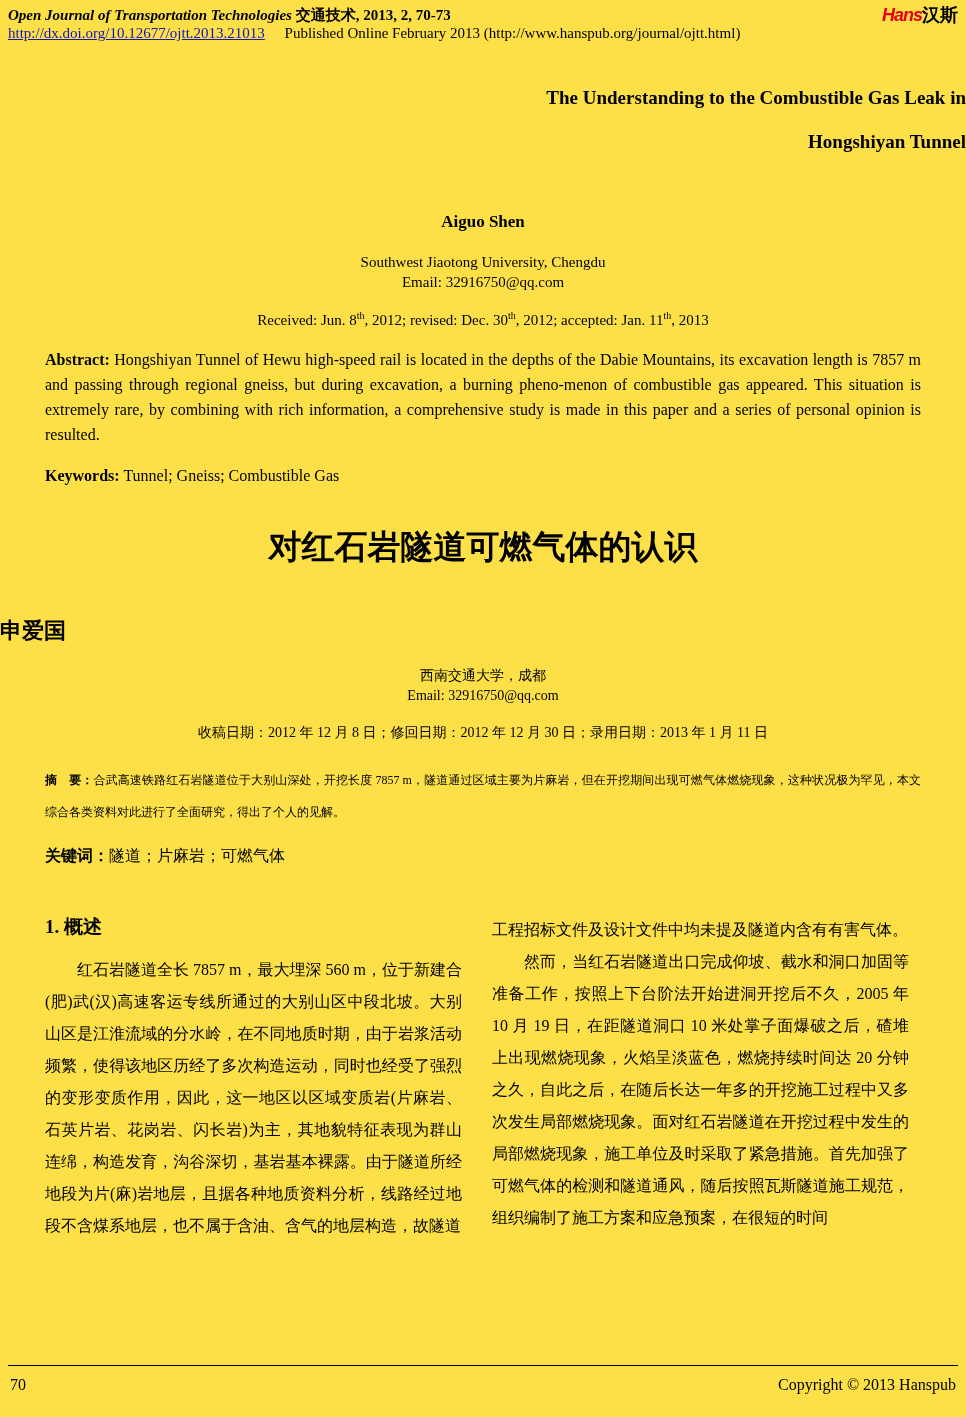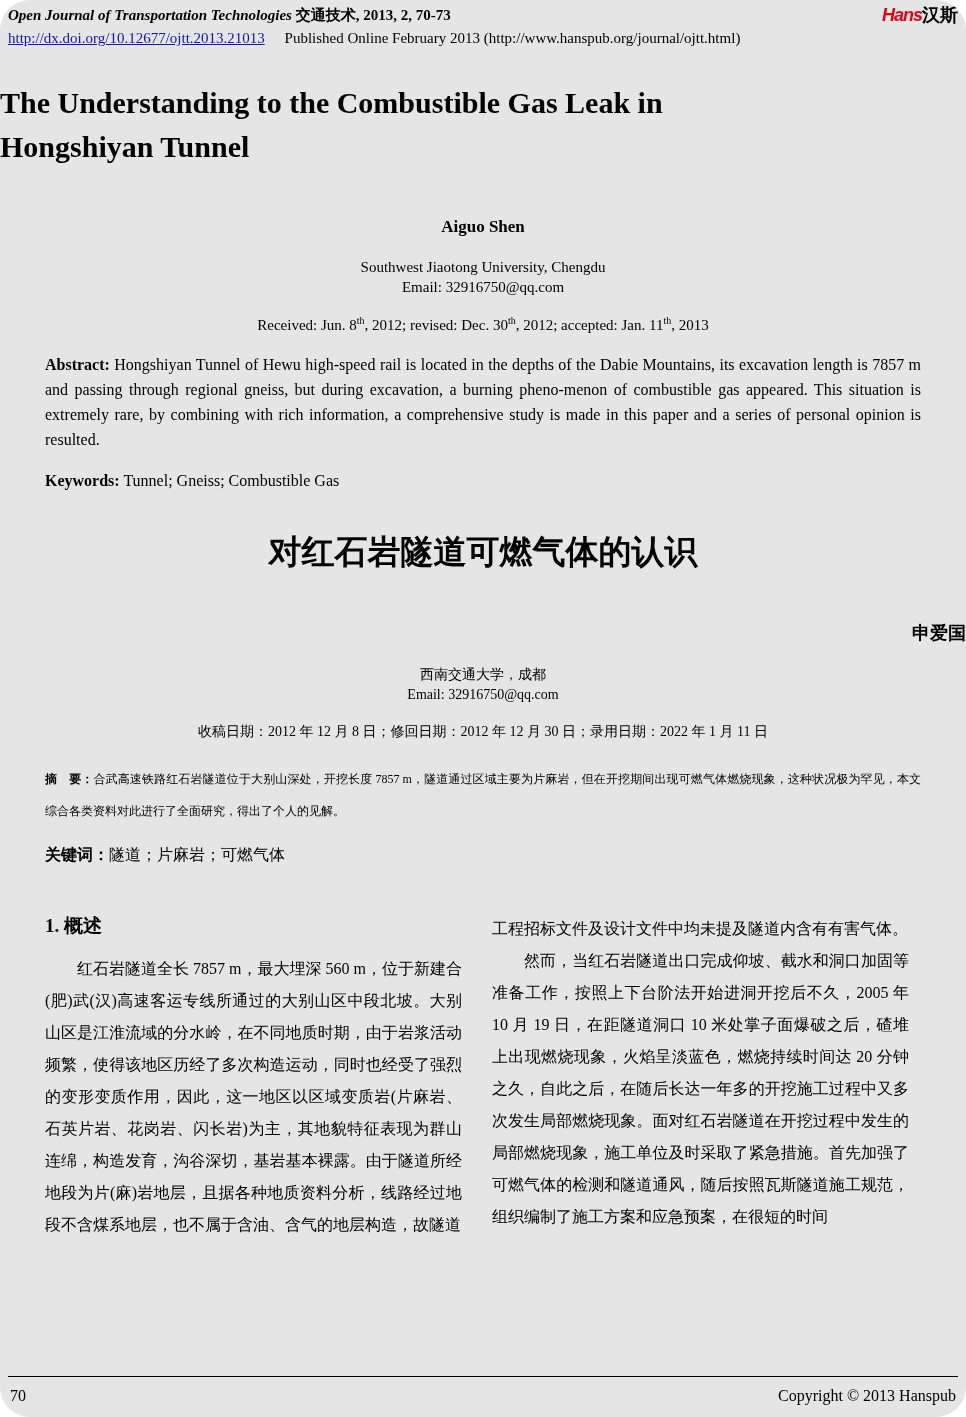--- a/index.html
+++ b/index.html
@@ -2,59 +2,58 @@
 <html><head>
 <meta charset="utf-8">
 <style>
   * { margin: 0; padding: 0; box-sizing: border-box; }
   html, body { background: #ffffff; }
   .page {
     position: relative;
     width: 966px;
     height: 1417px;
     margin: 0 auto;
-    background: #e5e5e5;
+    background: #fde047;
     color: #000000;
     font-family: "Liberation Serif", "DejaVu Serif", serif;
     overflow: hidden;
-    border-radius: 30px;
   }
   
   .header { padding: 6px 8px 0 8px; font-size: 15px; }
   .header-row1 { display: flex; justify-content: space-between; align-items: flex-start; }
   .journal-en { font-weight: bold; font-style: italic; }
   .journal-cn { font-weight: bold; }
   .logo { font-size: 18px; font-weight: bold; line-height: 1; white-space: nowrap; }
   .logo-hans { color: #e60012; font-family: "Liberation Sans", sans-serif; font-style: italic; letter-spacing: -1px; }
   .logo-cn { color: #000000; }
-  .header-row2 { margin-top: 5px; }
+  .header-row2 { }
   .doi-link { color: #1414b8; text-decoration: underline; cursor: pointer; }
   .pub-info { margin-left: 16px; }
   
   .title-en {
     margin-top: 34px;
-    text-align: left;
-    font-size: 30px;
+    text-align: right;
+    font-size: 19px;
     font-weight: bold;
     line-height: 44px;
   }
   .author-en { margin-top: 48px; text-align: center; font-size: 17px; font-weight: bold; }
   .affil-en { margin-top: 20px; text-align: center; font-size: 15px; line-height: 20px; }
   .dates-en { margin-top: 18px; text-align: center; font-size: 15px; }
   .dates-en sup { font-size: 10px; }
   .abstract-en {
     margin: 18px 45px 0 45px;
     font-size: 16px;
     line-height: 25px;
     text-align: justify;
   }
   .keywords-en { margin: 20px 45px 0 45px; font-size: 16px; }
   
   .title-cn { margin-top: 40px; text-align: center; font-size: 33px; font-weight: bold; }
-  .author-cn { margin-top: 46px; text-align: right; font-size: 18px; font-weight: bold; }
+  .author-cn { margin-top: 46px; text-align: left; font-size: 22px; font-weight: bold; }
   .affil-cn { margin-top: 20px; text-align: center; font-size: 14px; line-height: 20px; }
   .dates-cn { margin-top: 18px; text-align: center; font-size: 14px; }
   .abstract-cn {
     margin: 22px 45px 7px 45px;
     font-size: 12px;
     line-height: 32px;
     text-align: justify;
   }
   .keywords-cn { margin: 12px 45px 0 45px; font-size: 16px; line-height: 32px; }
   
@@ -64,21 +63,21 @@
     margin: 42px 45px 0 45px;
   }
   .col { width: 417px; font-size: 16px; line-height: 32px; text-align: justify; }
   .section-heading { font-size: 19px; font-weight: bold; line-height: 26px; margin-bottom: 14px; text-align: left; }
   .para-indent { text-indent: 2em; }
   
   .footer {
     position: absolute;
     left: 8px;
     right: 8px;
-    bottom: 12px;
+    bottom: 23px;
     border-top: 1px solid #000000;
     padding: 10px 2px 0 2px;
     display: flex;
     justify-content: space-between;
     font-size: 16px;
   }
 </style>
 </head>
 <body>
 
@@ -126,21 +125,21 @@
 
   <h1 class="title-cn">对红石岩隧道可燃气体的认识</h1>
 
   <div class="author-cn">申爱国</div>
 
   <div class="affil-cn">
     <div>西南交通大学，成都</div>
     <div>Email: 32916750@qq.com</div>
   </div>
 
-  <div class="dates-cn">收稿日期：2012 年 12 月 8 日；修回日期：2012 年 12 月 30 日；录用日期：2022 年 1 月 11 日</div>
+  <div class="dates-cn">收稿日期：2012 年 12 月 8 日；修回日期：2012 年 12 月 30 日；录用日期：2013 年 1 月 11 日</div>
 
   <p class="abstract-cn">
     <b>摘　要：</b><span>合武高速铁路红石岩隧道位于大别山深处，开挖长度 7857 m，隧道通过区域主要为片麻岩，但在开挖期间出现可燃气体燃烧现象，这种状况极为罕见，本文综合各类资料对此进行了全面研究，得出了个人的见解。</span>
   </p>
 
   <p class="keywords-cn">
     <b>关键词：</b><span>隧道；片麻岩；可燃气体</span>
   </p>
 
   <div class="columns">

